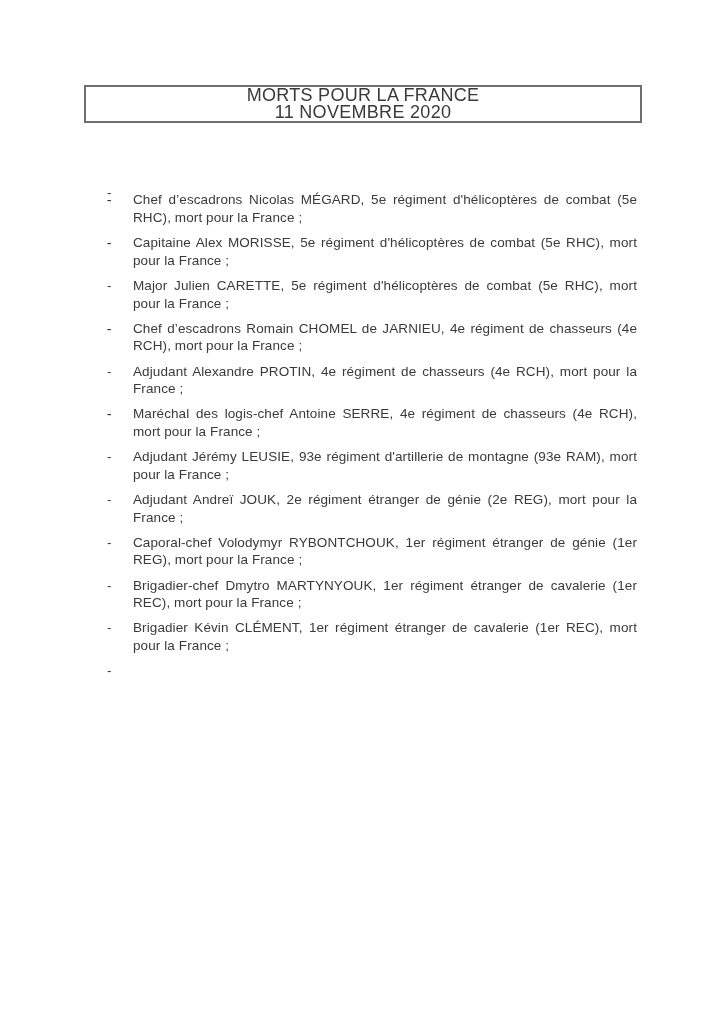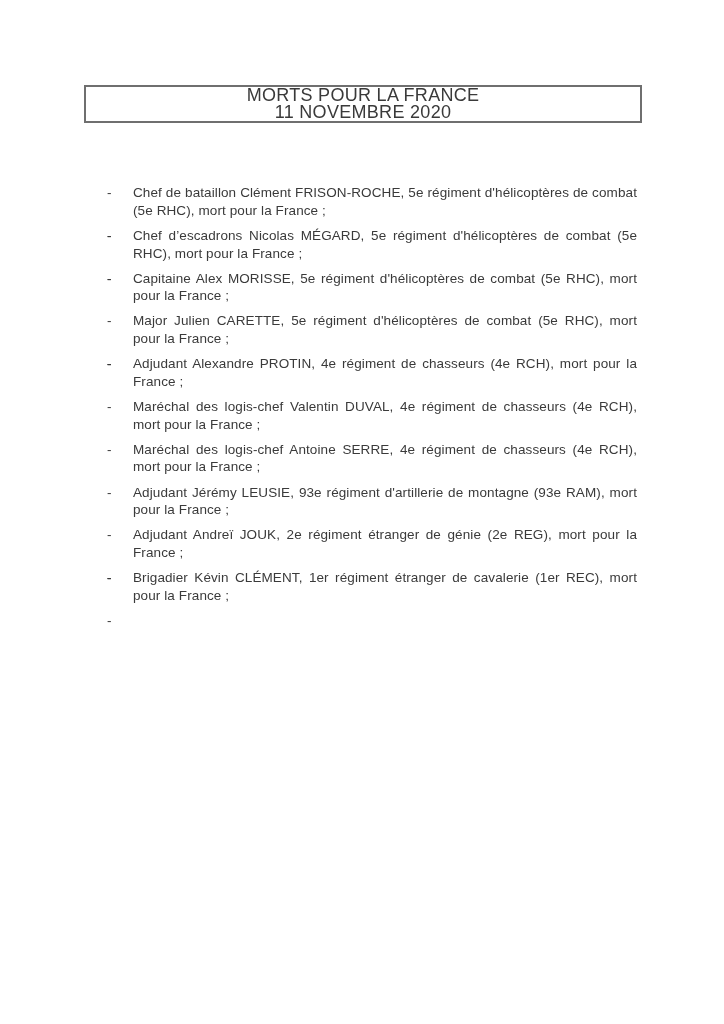--- a/index.html
+++ b/index.html
@@ -67,21 +67,20 @@
 <div class="page">
 
   <div class="title-box">
     <div class="title-line">MORTS POUR LA FRANCE</div>
     <div class="title-line">11 NOVEMBRE 2020</div>
   </div>
 
   <ul class="memorial-list">
     <li>
       <span class="dash">-</span>
-      <span>Chef de bataillon Clément FRISON-ROCHE, 5e régiment d'hélicoptères de combat (5e RHC), mort pour la France ;</span>
     </li>
     <li>
       <span class="dash">-</span>
     </li>
     <li>
       <span class="dash">-</span>
       <span>Chef d’escadrons Nicolas MÉGARD, 5e régiment d'hélicoptères de combat (5e RHC), mort pour la France ;</span>
     </li>
     <li>
       <span class="dash">-</span>
@@ -92,46 +91,48 @@
     </li>
     <li>
       <span class="dash">-</span>
       <span>Major Julien CARETTE, 5e régiment d'hélicoptères de combat (5e RHC), mort pour la France ;</span>
     </li>
     <li>
       <span class="dash">-</span>
     </li>
     <li>
       <span class="dash">-</span>
+      <span>Chef d’escadrons Romain CHOMEL de JARNIEU, 4e régiment de chasseurs (4e RCH), mort pour la France ;</span>
     </li>
     <li>
       <span class="dash">-</span>
       <span>Adjudant Alexandre PROTIN, 4e régiment de chasseurs (4e RCH), mort pour la France ;</span>
     </li>
     <li>
       <span class="dash">-</span>
-      <span>Maréchal des logis-chef Valentin DUVAL, 4e régiment de chasseurs (4e RCH), mort pour la France ;</span>
     </li>
     <li>
       <span class="dash">-</span>
       <span>Maréchal des logis-chef Antoine SERRE, 4e régiment de chasseurs (4e RCH), mort pour la France ;</span>
     </li>
     <li>
       <span class="dash">-</span>
       <span>Adjudant Jérémy LEUSIE, 93e régiment d'artillerie de montagne (93e RAM), mort pour la France ;</span>
     </li>
     <li>
       <span class="dash">-</span>
       <span>Adjudant Andreï JOUK, 2e régiment étranger de génie (2e REG), mort pour la France ;</span>
     </li>
     <li>
       <span class="dash">-</span>
+      <span>Caporal-chef Volodymyr RYBONTCHOUK, 1er régiment étranger de génie (1er REG), mort pour la France ;</span>
     </li>
     <li>
       <span class="dash">-</span>
+      <span>Brigadier-chef Dmytro MARTYNYOUK, 1er régiment étranger de cavalerie (1er REC), mort pour la France ;</span>
     </li>
     <li>
       <span class="dash">-</span>
       <span>Brigadier Kévin CLÉMENT, 1er régiment étranger de cavalerie (1er REC), mort pour la France ;</span>
     </li>
     <li>
       <span class="dash">-</span>
     </li>
   </ul>
 

